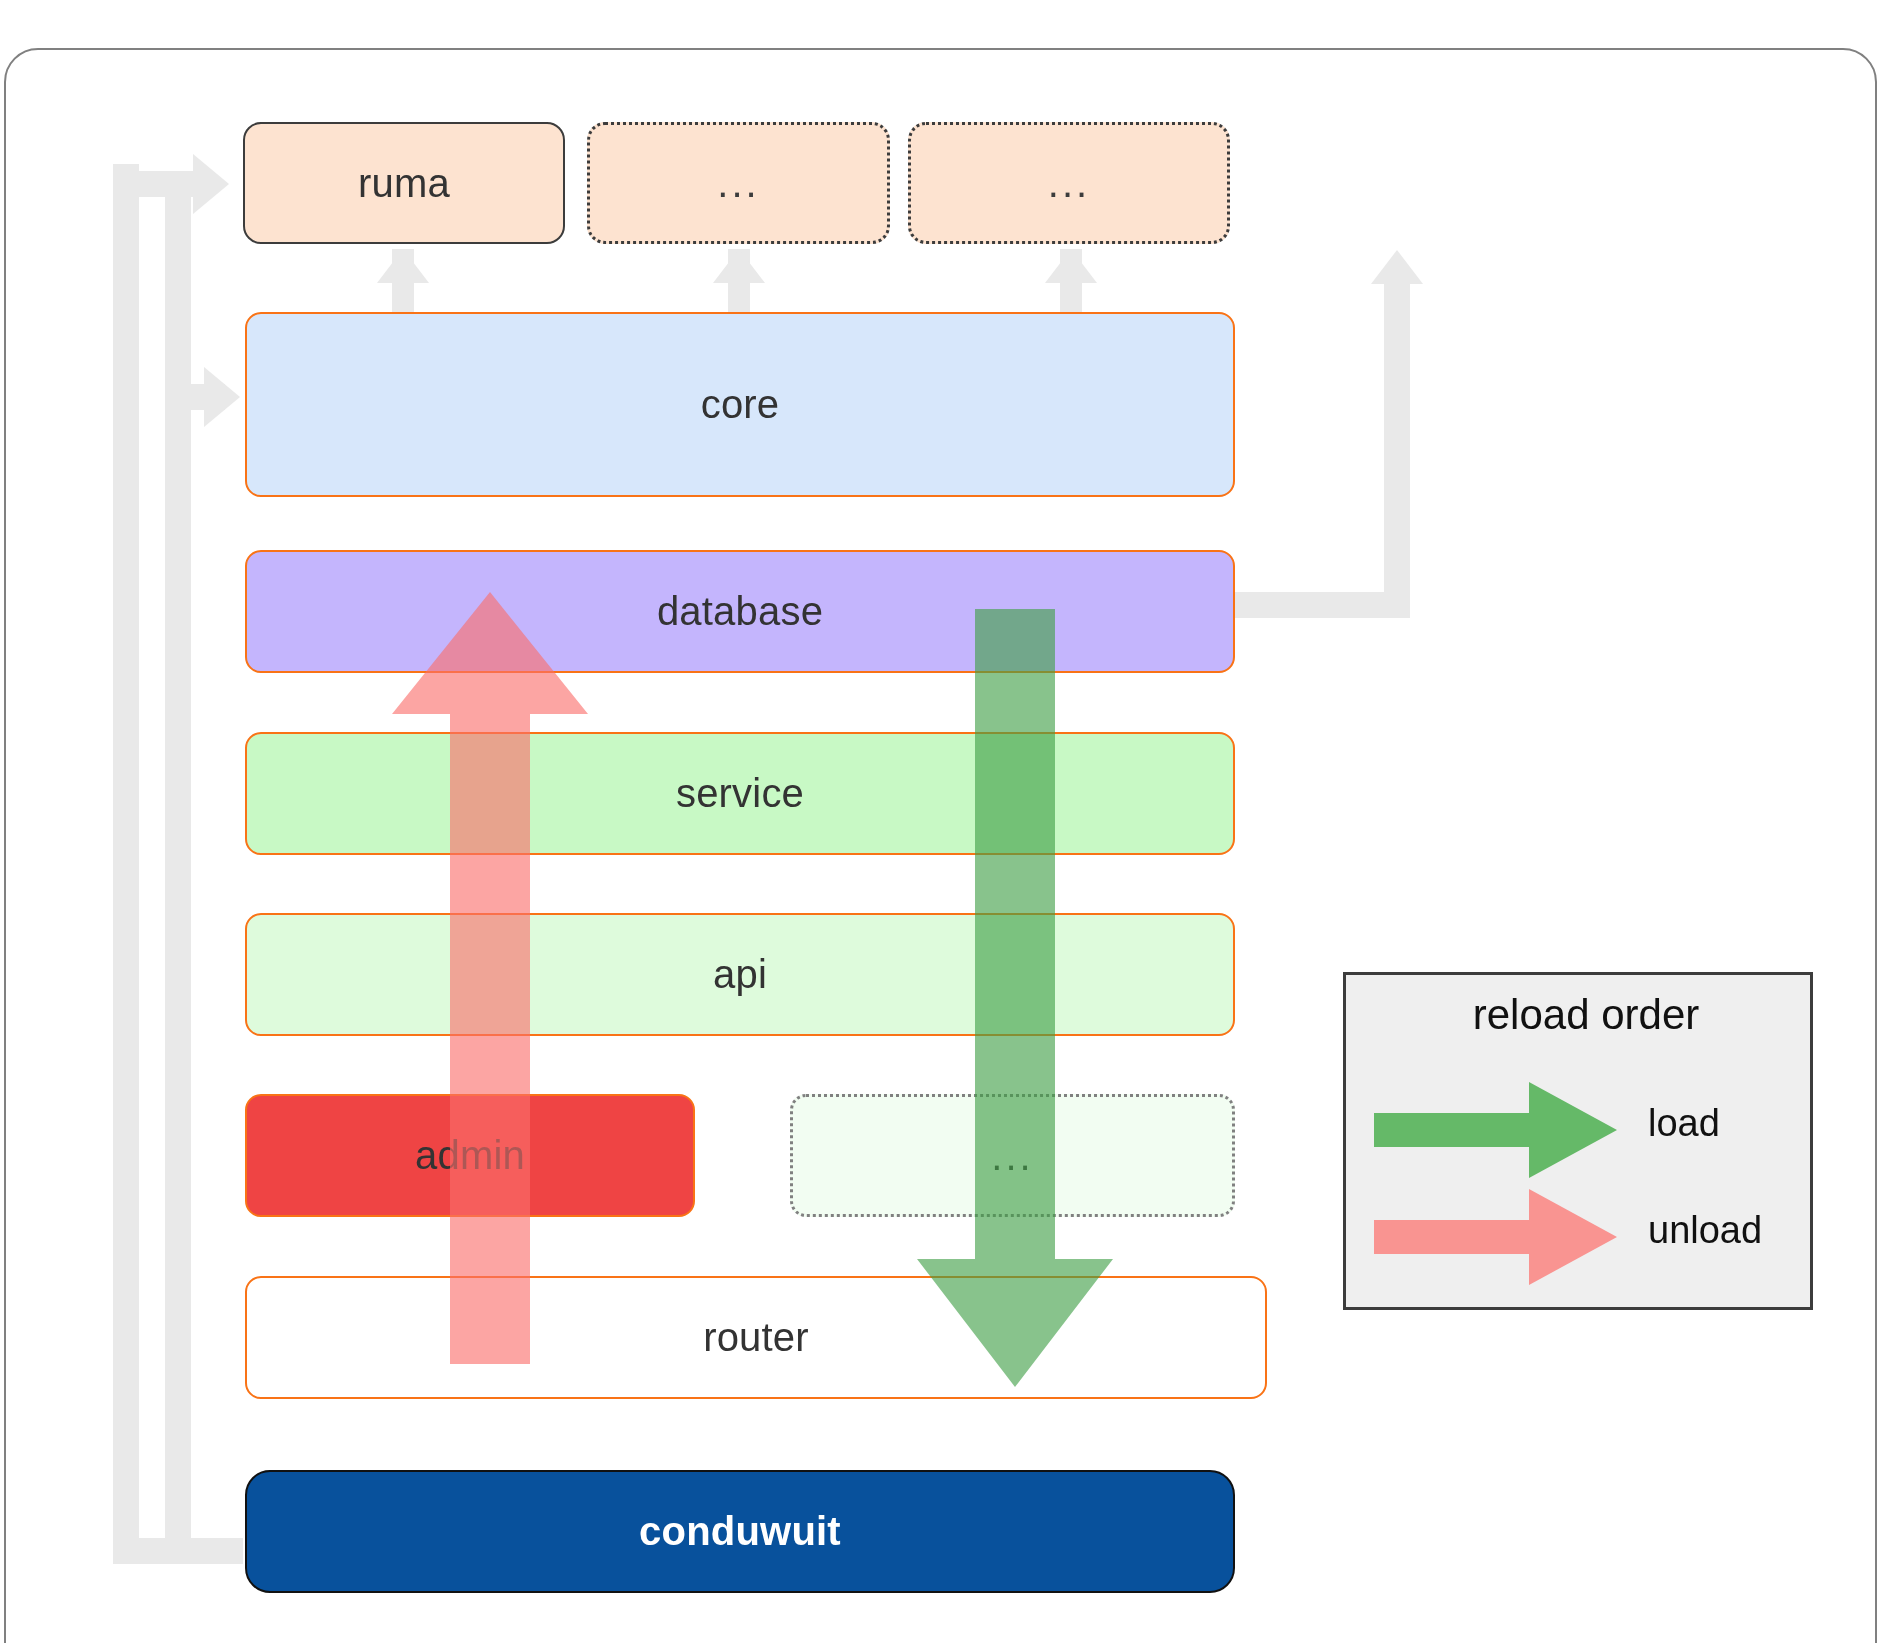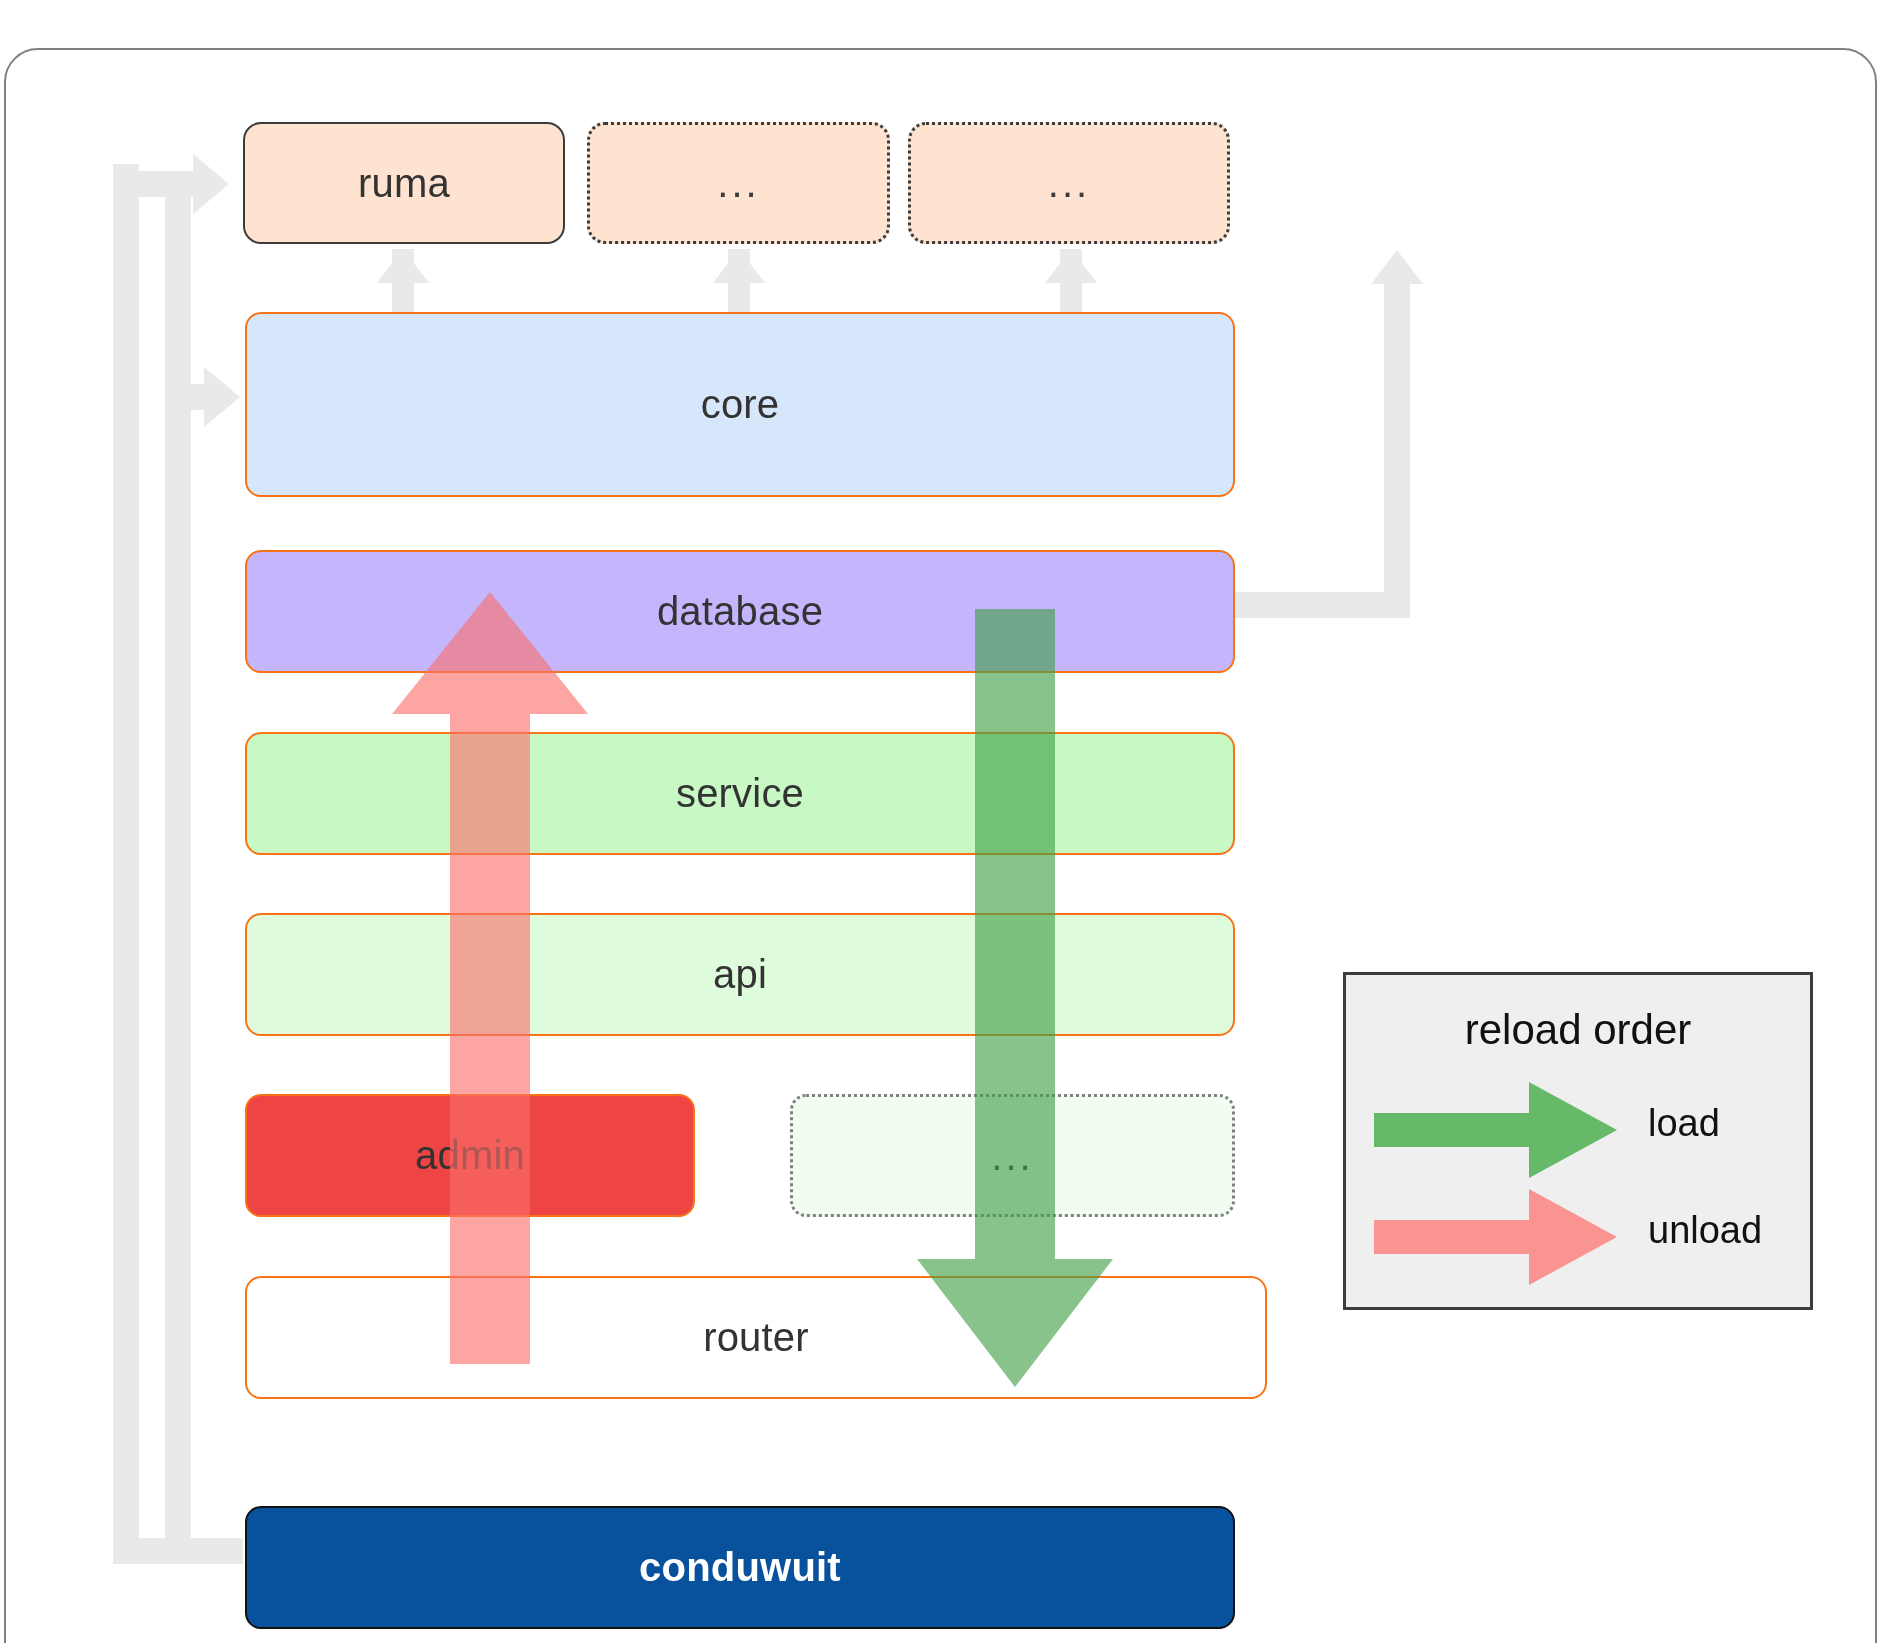--- a/index.html
+++ b/index.html
@@ -97,23 +97,24 @@
     position: absolute;
     box-sizing: border-box;
     border: 3px solid #3c3c3c;
     background: #efefef;
     z-index: 9;
   }
   #legend-title {
     position: absolute;
     width: 100%;
     text-align: center;
-    top: 31px;
+    top: 16px;
     font-size: 42px;
     color: #111111;
+    padding-left: 8px;
   }
   .legend-row { position: absolute; }
   .legend-label {
     position: absolute;
     font-size: 38px;
     color: #111111;
   }
 
   svg.overlay {
     position: absolute;
@@ -188,21 +189,21 @@
   </div>
 
   <div class="box layer dotted" style="left:790px; top:1050px; width:445px; height:123px; background:#f2fdf2;">
     <span class="ellipsis">...</span>
   </div>
 
   <div class="box layer" style="left:245px; top:1232px; width:1022px; height:123px; background:#ffffff;">
     <span>router</span>
   </div>
 
-  <div class="box accent" style="left:245px; top:1462px; width:990px; height:123px;">
+  <div class="box accent" style="left:245px; top:1426px; width:990px; height:123px;border-radius:25px;">
     <span>conduwuit</span>
   </div>
 
   <svg class="overlay ov-over" viewBox="0 0 1883 1643">
 
     <g opacity="0.62">
       <polygon points="450,1320 450,670 392,670 490,548 588,670 530,670 530,1320" fill="#fa6e6a"></polygon>
     </g>
 
     <g opacity="0.62">

